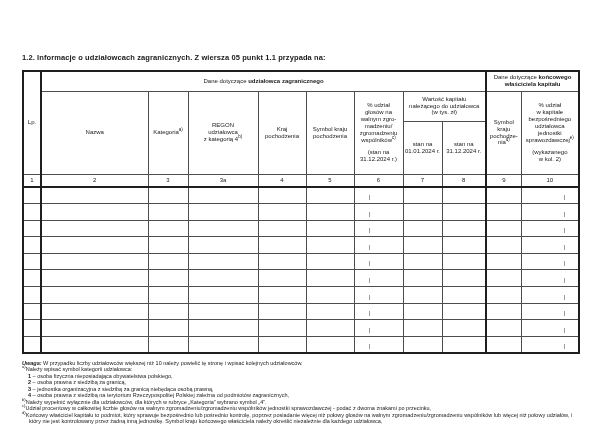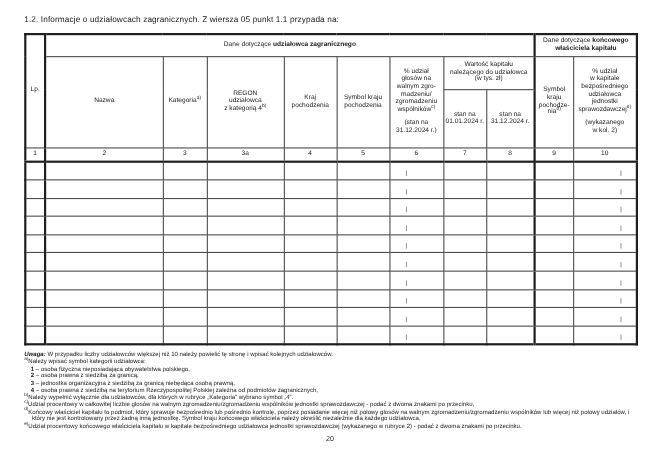--- a/index.html
+++ b/index.html
@@ -7,24 +7,25 @@
   .page {
     position:relative;
     width:600px; height:424px;
     background:#ffffff;
     color:#1b1b1b;
     font-family:"Liberation Sans", sans-serif;
     padding:13px 22px 0 22px;
     overflow:hidden;
   }
   .title {
-    font-size:7.5px; font-weight:normal;
+    font-size:7.5px; font-weight:bold;
     letter-spacing:.1px;
     margin-bottom:8px;
     white-space:nowrap;
+    margin-top:40px;
   }
   table.form-table {
     border-collapse:collapse;
     table-layout:fixed;
     width:556px; height:282px;
     font-size:6px; line-height:1.15;
     text-align:center;
   }
   table.form-table th, table.form-table td {
     border:1px solid #4d4d4d;

